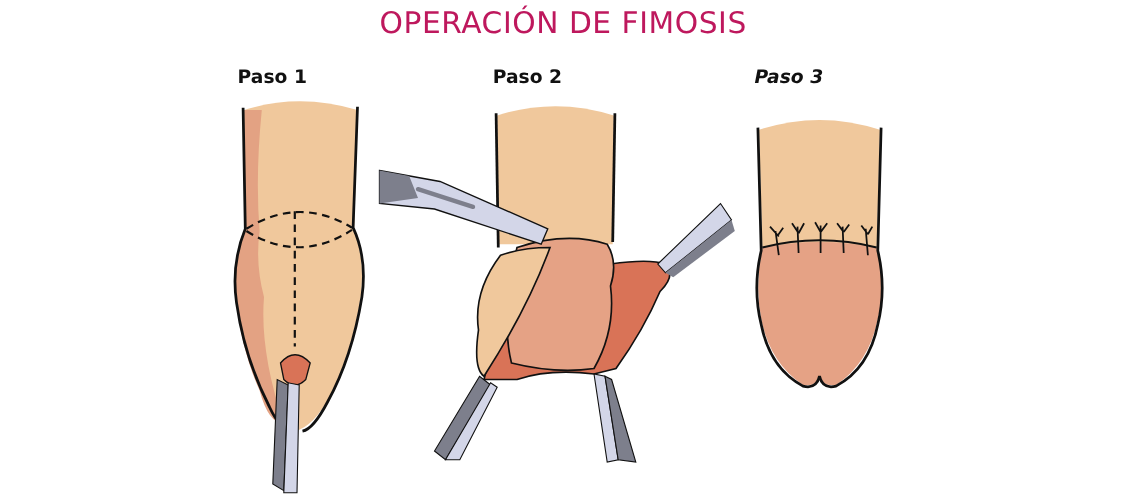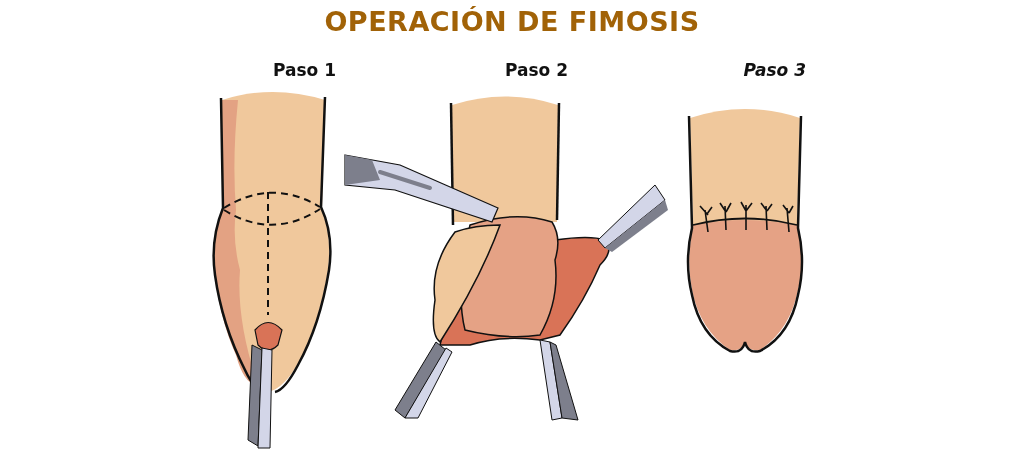--- a/index.html
+++ b/index.html
@@ -1,18 +1,18 @@
 <!DOCTYPE html>
 <html><head>
   <meta charset="utf-8">
   <style>
     html, body { margin: 0; padding: 0; background: #ffffff; }
     body { width: 1024px; height: 450px; position: relative; overflow: hidden; font-family: "DejaVu Sans", sans-serif; }
-    .title { position: absolute; left: 0; width: 1024px; top: 6px; text-align: center; font-weight: bold; font-size: 27px; letter-spacing: 0.5px; color: #a16207; }
-    .step-label { position: absolute; font-weight: bold; font-size: 17px; color: #111111; text-align: right; width: 120px; }
+    .title { position: absolute; left: 0; width: 1024px; top: 6px; text-align: center; font-weight: normal; font-size: 27px; letter-spacing: 0.5px; color: #be185d; }
+    .step-label { position: absolute; font-weight: bold; font-size: 17px; color: #111111; text-align: left; width: 120px; }
     svg.art { position: absolute; left: 0; top: 0; }
   </style>
 </head>
 <body>
 
 <div class="title">OPERACIÓN DE FIMOSIS</div>
 
 <div class="step-label" style="left:216px; top:60px;">Paso 1</div>
 <div class="step-label" style="left:448px; top:60px;">Paso 2</div>
 <div class="step-label" style="left:686px; top:60px;font-style:italic;">Paso 3</div>

